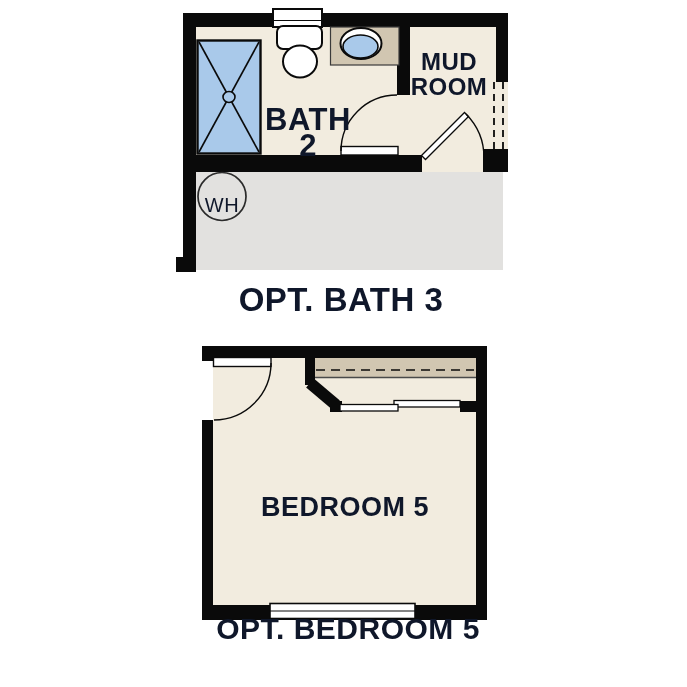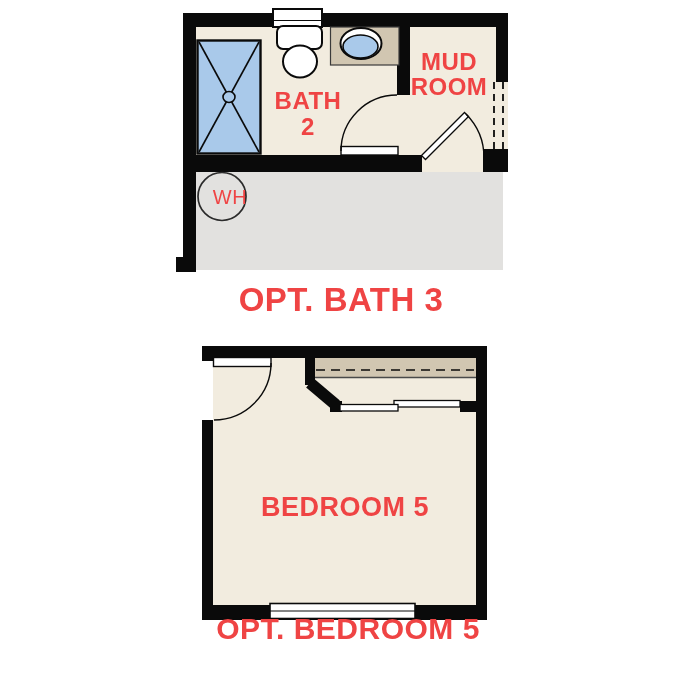--- a/index.html
+++ b/index.html
@@ -1,22 +1,22 @@
 <!DOCTYPE html>
 <html><head>
 <meta charset="utf-8">
 <style>
   html,body{margin:0;padding:0;background:#ffffff;}
   .canvas{position:relative;width:687px;height:687px;background:#ffffff;overflow:hidden;
           font-family:"Liberation Sans",sans-serif;}
   .abs{position:absolute;}
   svg{position:absolute;left:0;top:0;}
-  .lbl{position:absolute;text-align:center;color:#ef4444;font-weight:bold;
+  .lbl{position:absolute;text-align:center;color:#0f172a;font-weight:bold;
        font-family:"Liberation Sans",sans-serif;white-space:pre;}
-  .room-lbl{font-size:24px;line-height:26px;letter-spacing:0.5px;}
+  .room-lbl{font-size:31px;line-height:26px;letter-spacing:0.5px;margin-top:19px;}
   .mud-lbl{font-size:24px;line-height:25px;letter-spacing:0.5px;}
   .caption{font-size:33px;letter-spacing:0.5px;}
   .wh-lbl{font-size:20px;font-weight:400;letter-spacing:0.5px;line-height:22px;}
   .bedroom-lbl{font-size:27px;letter-spacing:0.5px;}
 </style>
 </head>
 <body>
 
 <div class="canvas">
 
@@ -89,21 +89,21 @@
 
       <rect x="270" y="603.5" width="145" height="15" fill="#ffffff" stroke="#0a0a0a" stroke-width="1.6"></rect>
       <line x1="270" y1="611" x2="415" y2="611" stroke="#0a0a0a" stroke-width="1.2"></line>
     </g>
   </svg>
 
   <div class="lbl room-lbl abs" style="left:256px;top:88px;width:104px;"><span>BATH</span><br><span>2</span></div>
 
   <div class="lbl mud-lbl abs" style="left:399px;top:49px;width:100px;"><span>MUD</span><br><span>ROOM</span></div>
 
-  <div class="lbl wh-lbl abs" style="left:196px;top:186px;width:52px;margin-left:8px;">WH</div>
+  <div class="lbl wh-lbl abs" style="left:196px;top:194px;width:52px;">WH</div>
 
   <div class="lbl caption abs" style="left:176px;top:281px;width:330px;">OPT. BATH 3</div>
 
   <div class="lbl bedroom-lbl abs" style="left:245px;top:492px;width:200px;">BEDROOM 5</div>
 
   <div class="lbl caption abs" style="left:174px;top:612px;width:348px;font-size:30px;">OPT. BEDROOM 5</div>
 
 </div>
 
 </body></html>

